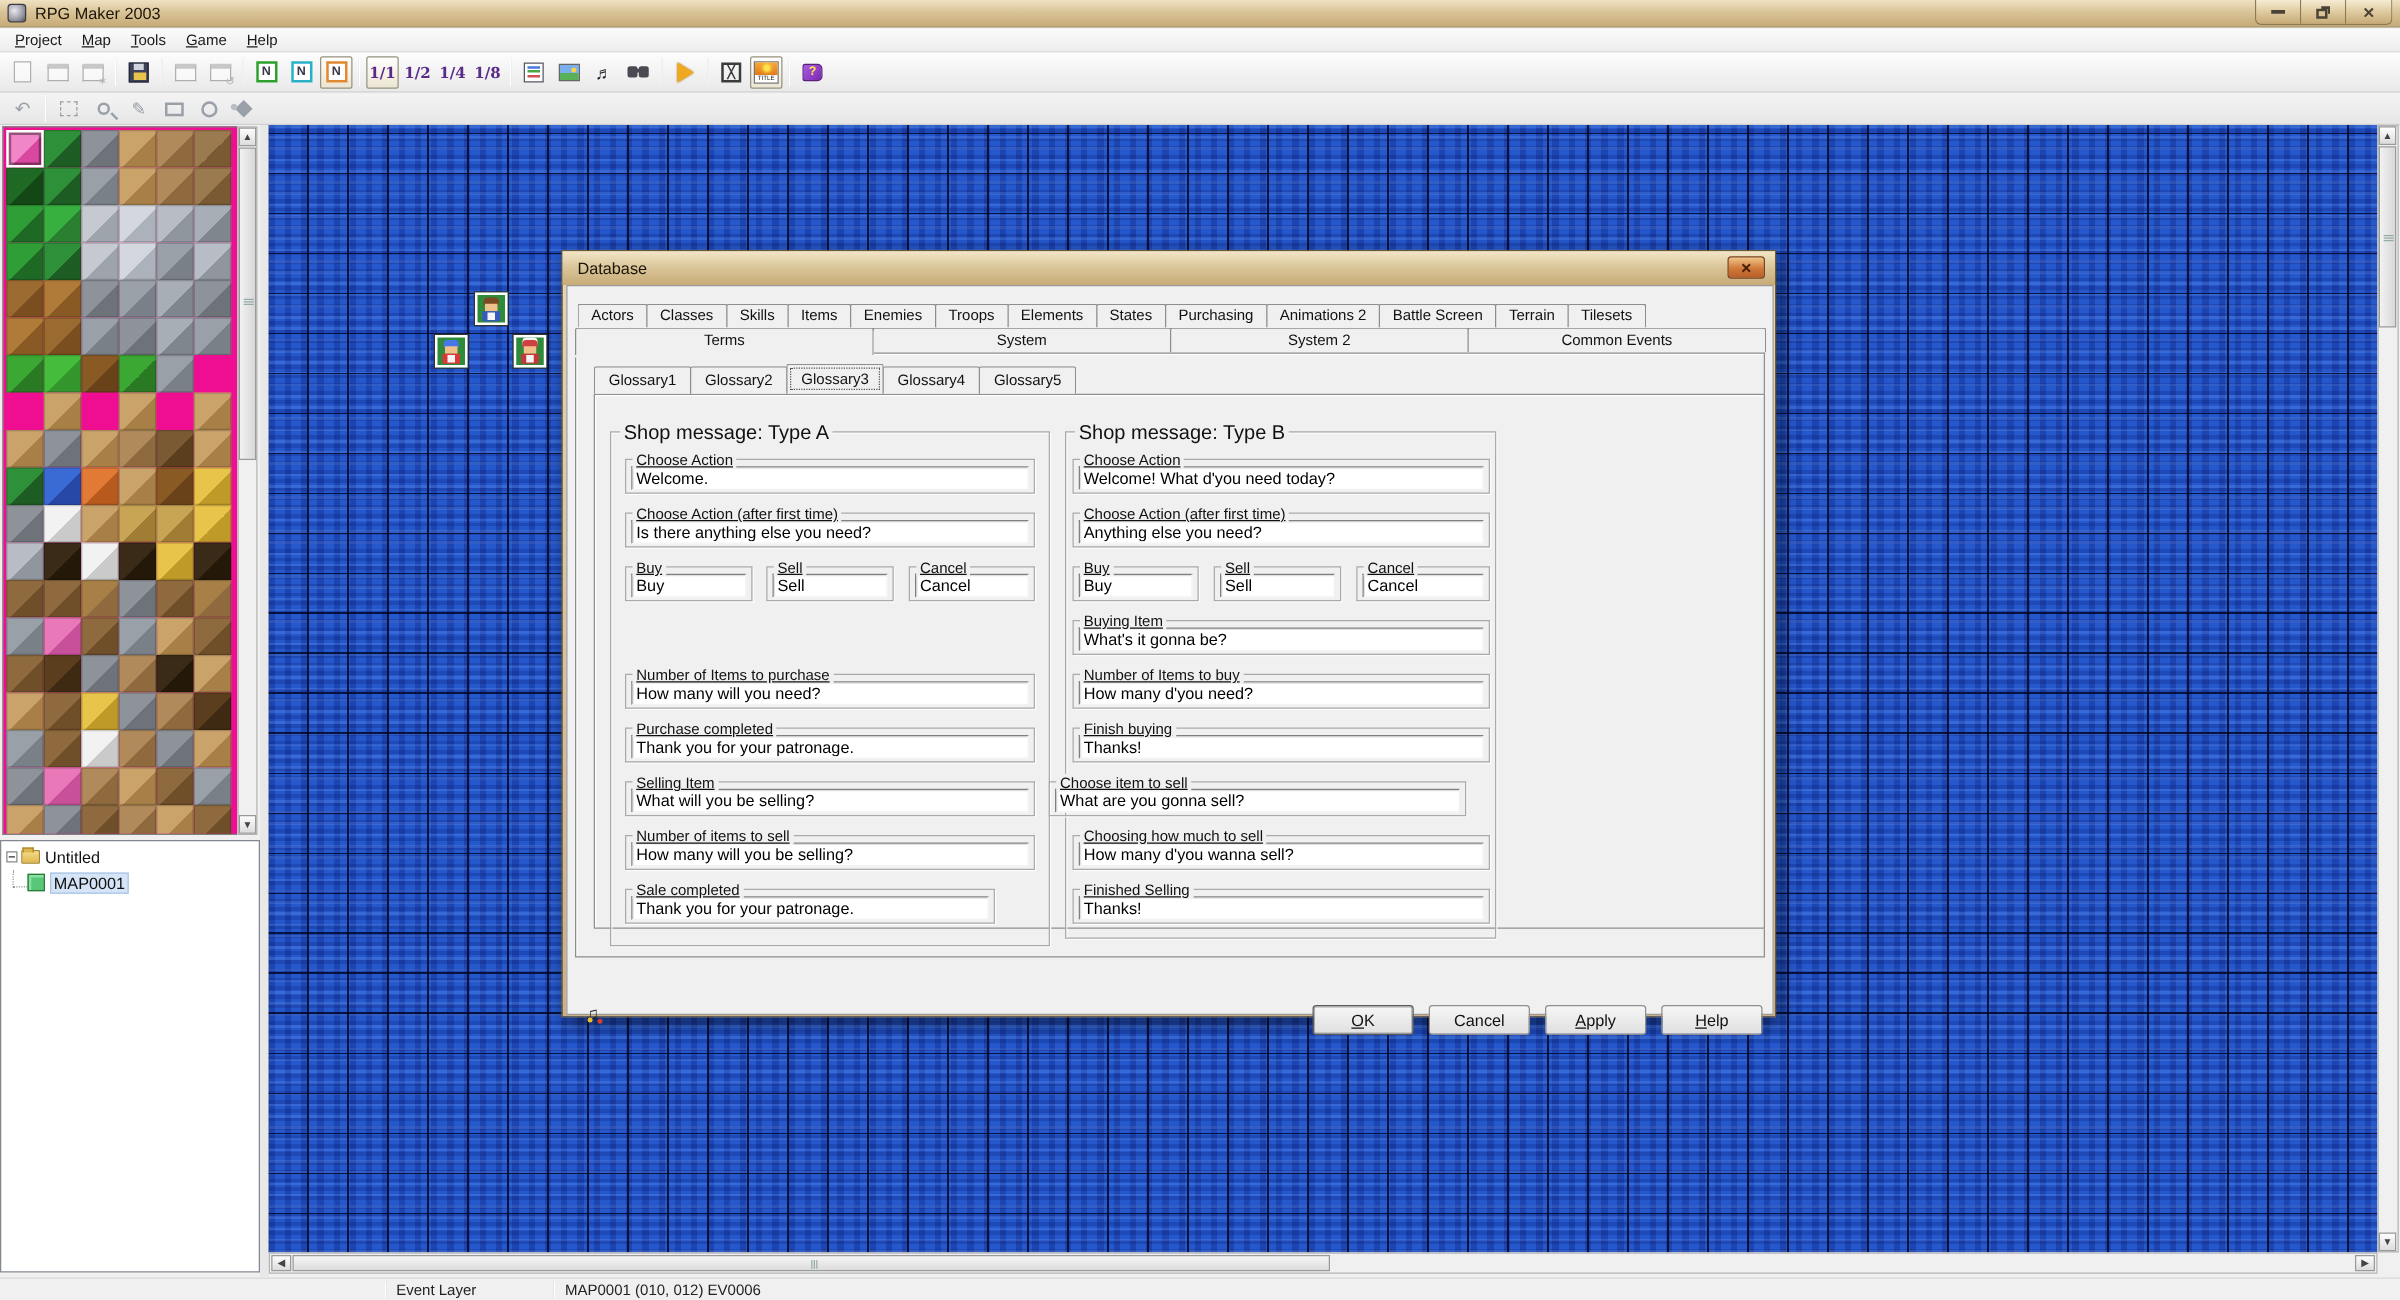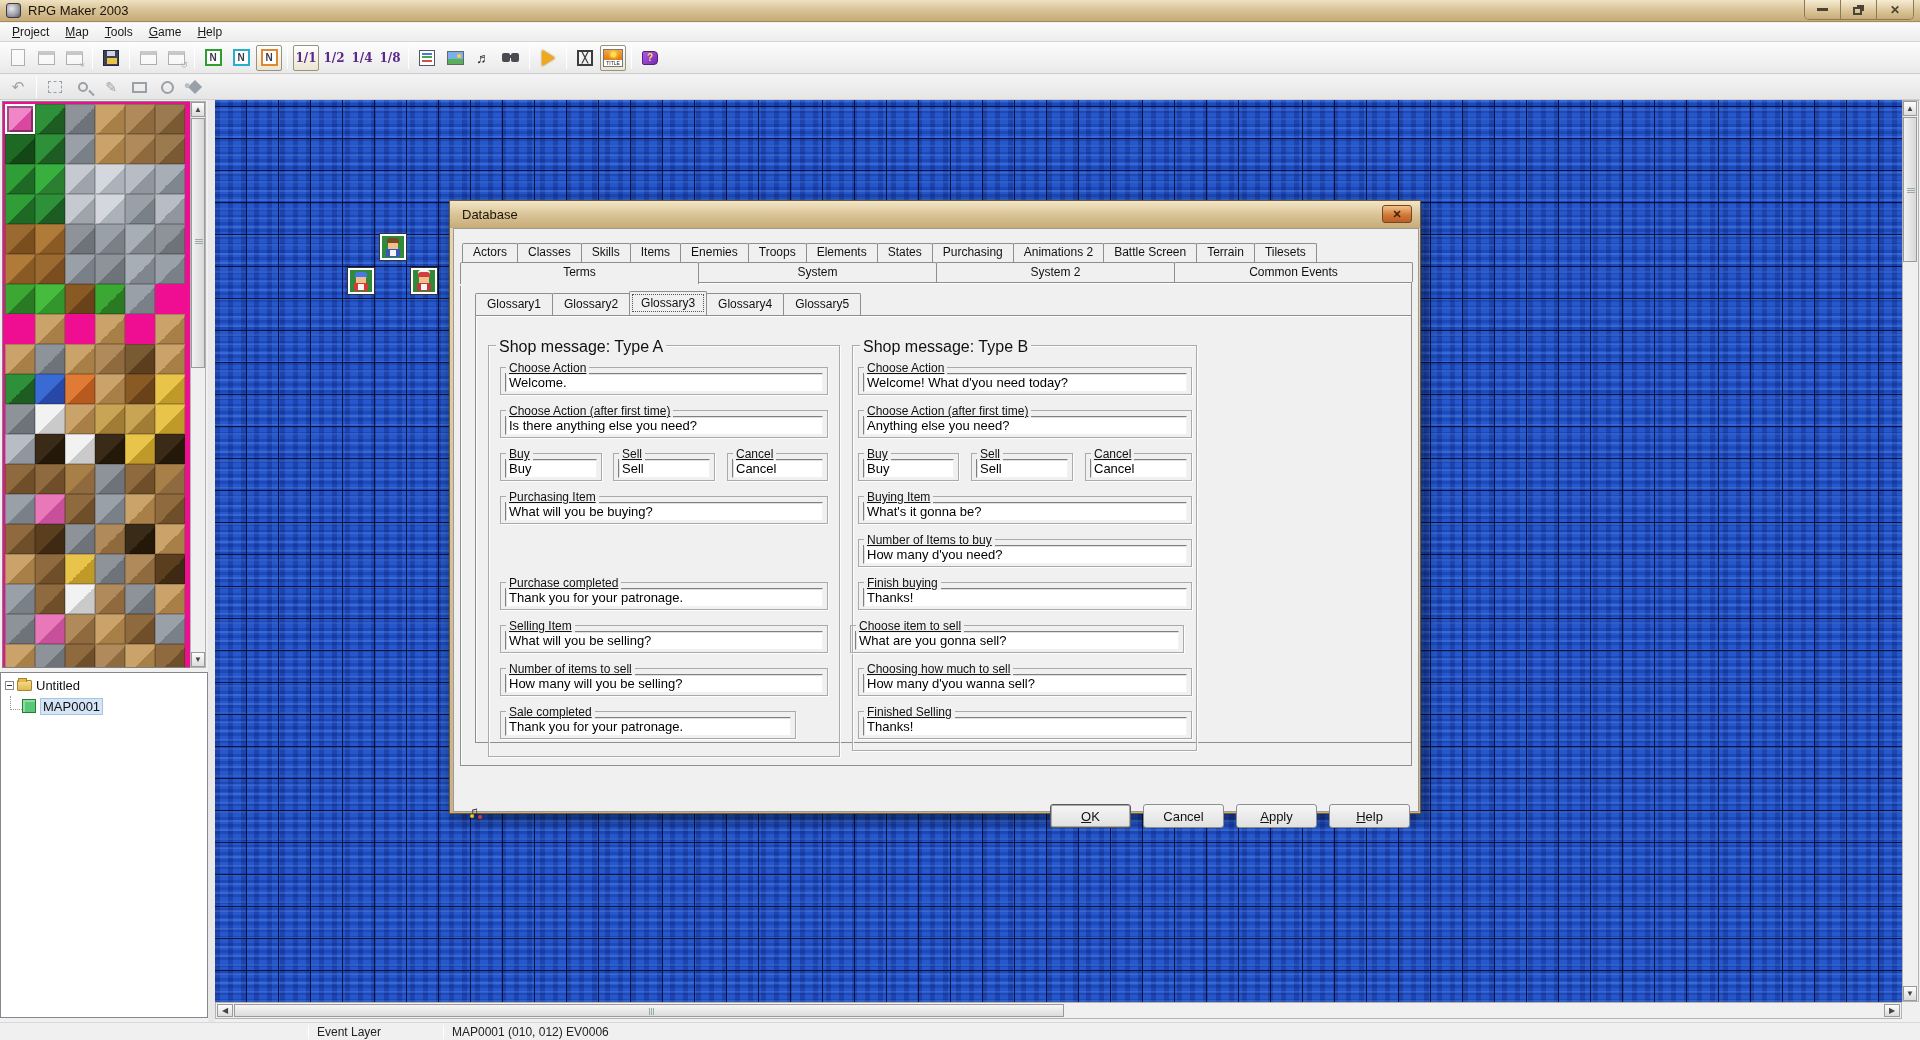--- a/index.html
+++ b/index.html
@@ -517,24 +517,24 @@
     <div class="fld" style="left:159px; top:218px; width:102px">
       <span class="flb">Sell</span>
         <div class="fbx"></div>
       <input readonly="" value="Sell" style="">
     </div>
     <div class="fld" style="left:273px; top:218px; width:101px">
       <span class="flb">Cancel</span>
         <div class="fbx"></div>
       <input readonly="" value="Cancel" style="">
     </div>
-    <div class="fld" style="left:46px; top:261px; width:328px">
-      <span class="flb">Purchasing Item</span>
-        <div class="fbx"></div>
-      <input readonly="" value="What will you be buying?" style="">
+    <div class="fld" style="left:46px; top:304px; width:328px">
+      <span class="flb">Number of Items to purchase</span>
+        <div class="fbx"></div>
+      <input readonly="" value="How many will you need?" style="">
     </div>
     <div class="fld" style="left:46px; top:347px; width:328px">
       <span class="flb">Purchase completed</span>
         <div class="fbx"></div>
       <input readonly="" value="Thank you for your patronage." style="">
     </div>
     <div class="fld" style="left:46px; top:390px; width:328px">
       <span class="flb">Selling Item</span>
         <div class="fbx"></div>
       <input readonly="" value="What will you be selling?" style="">
@@ -586,21 +586,21 @@
     <div class="fld" style="left:404px; top:304px; width:334px">
       <span class="flb">Number of Items to buy</span>
         <div class="fbx"></div>
       <input readonly="" value="How many d'you need?" style="">
     </div>
     <div class="fld" style="left:404px; top:347px; width:334px">
       <span class="flb">Finish buying</span>
         <div class="fbx"></div>
       <input readonly="" value="Thanks!" style="">
     </div>
-    <div class="fld" style="left:396px; top:390px; width:334px">
+    <div class="fld" style="left:385px; top:390px; width:334px">
       <span class="flb">Choose item to sell</span>
         <div class="fbx"></div>
       <input readonly="" value="What are you gonna sell?" style="">
     </div>
     <div class="fld" style="left:404px; top:433px; width:334px">
       <span class="flb">Choosing how much to sell</span>
         <div class="fbx"></div>
       <input readonly="" value="How many d'you wanna sell?" style="">
     </div>
     <div class="fld" style="left:404px; top:476px; width:334px">

